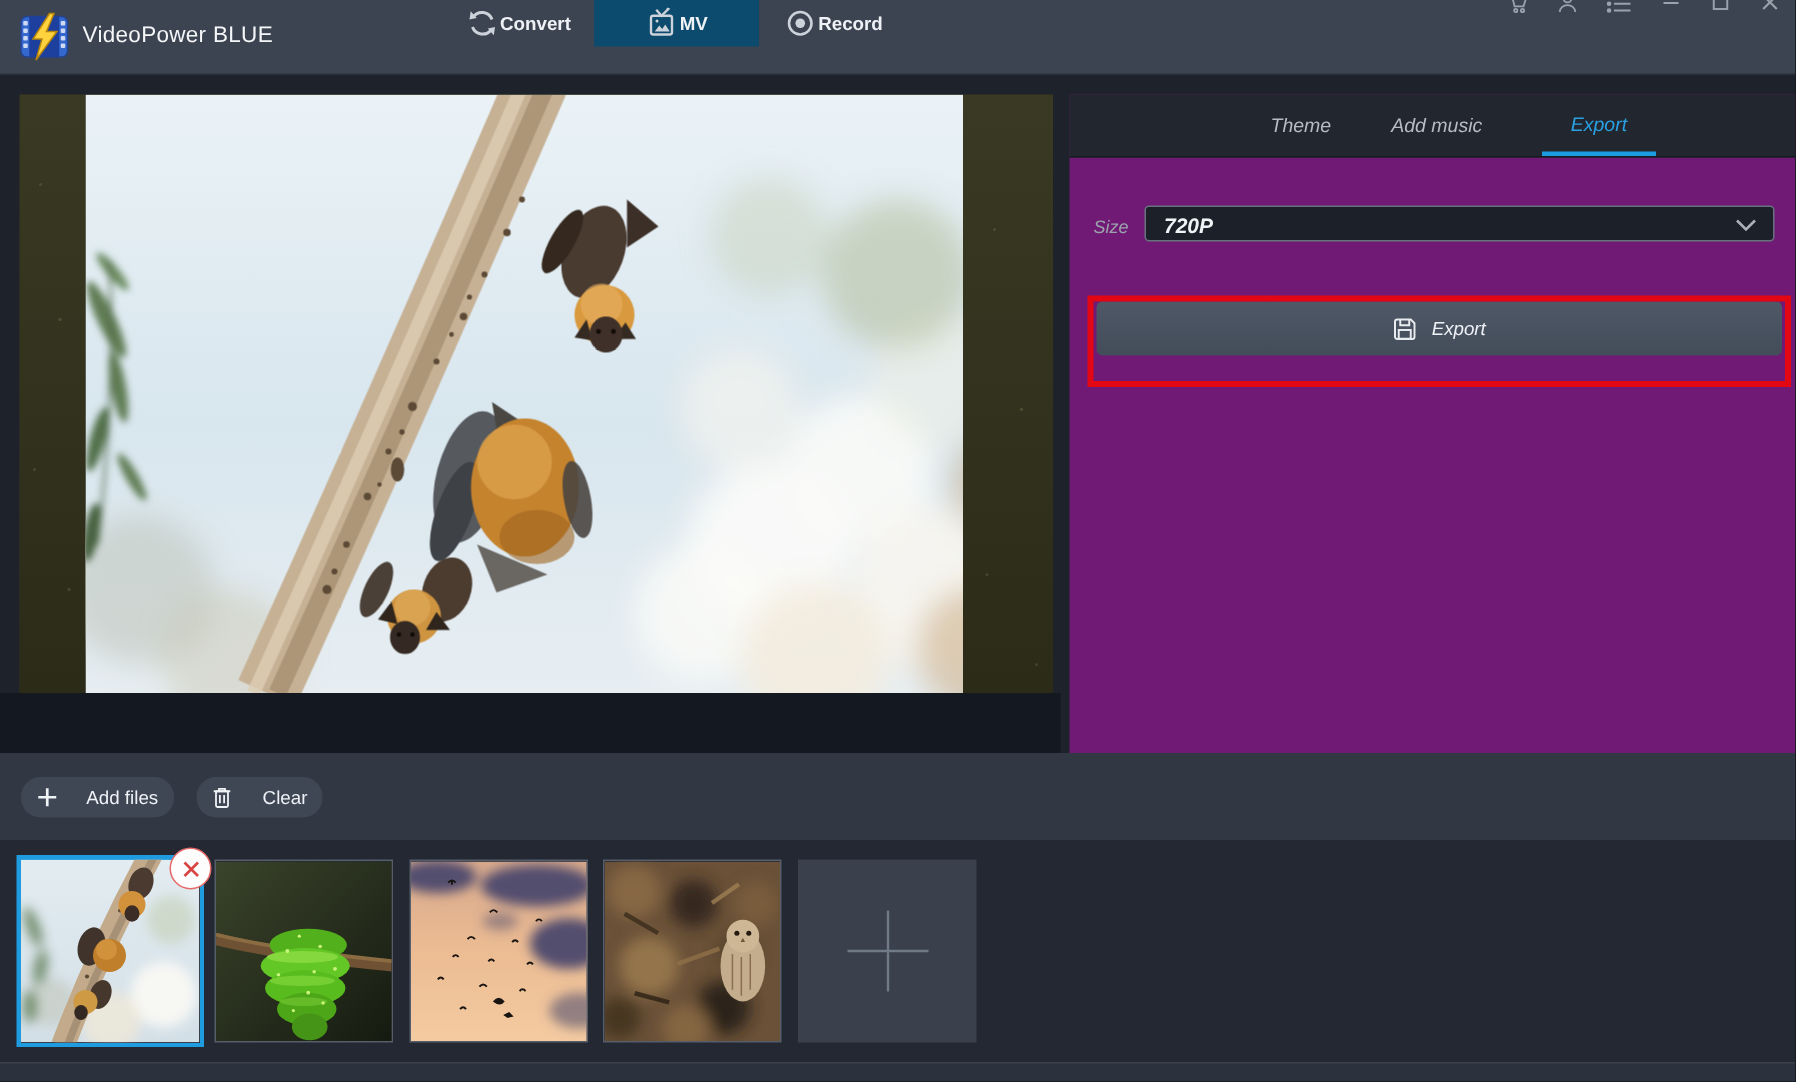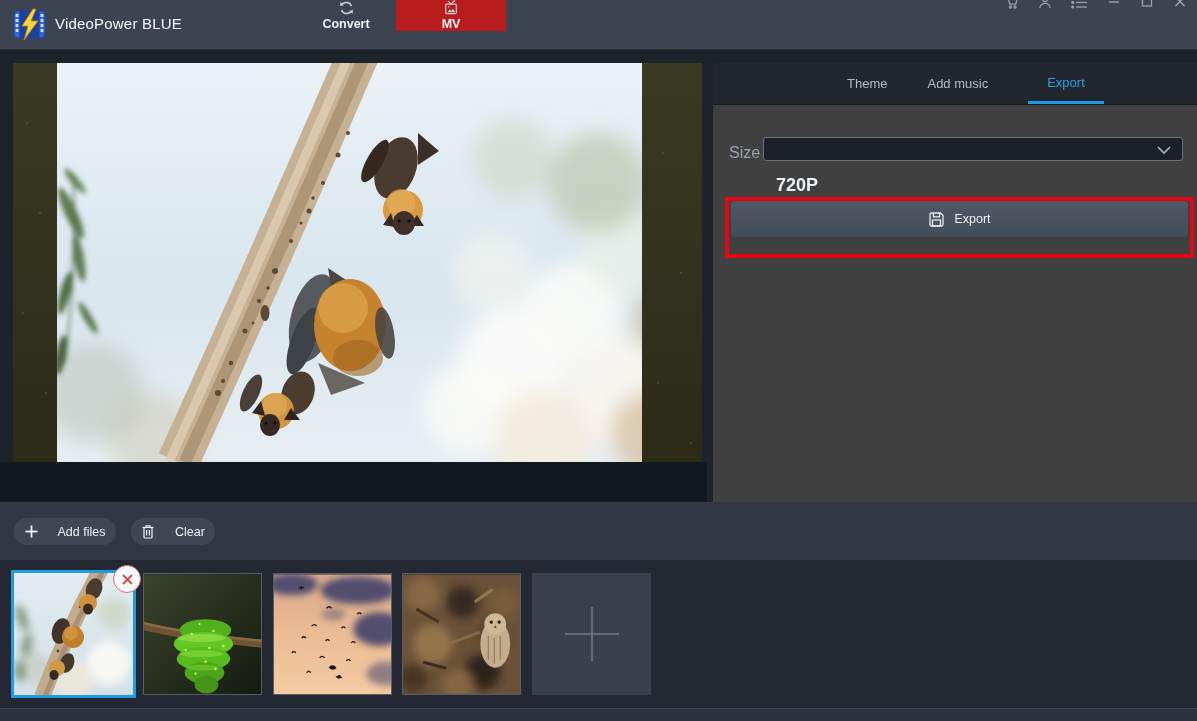--- a/index.html
+++ b/index.html
@@ -5,45 +5,45 @@
   html,body{margin:0;padding:0;background:#10141a;}
   .app{position:relative;width:1197px;height:721px;background:#1d222b;overflow:hidden;
        font-family:"Liberation Sans",sans-serif;color:#e8ebf0;}
 
   
   .header{position:absolute;left:0;top:0;width:1197px;height:49px;background:#3d4451;
           border-bottom:1px solid #2a303a;overflow:hidden;}
   .logo{position:absolute;left:13px;top:8px;width:33px;height:33px;}
   .title{position:absolute;left:55px;top:15px;font-size:15px;font-weight:400;color:#f4f6f8;letter-spacing:.2px;}
   .nav{position:absolute;left:296px;top:0;height:49px;display:flex;}
-  .nav-tab{width:100px;height:31px;display:flex;flex-direction:column;align-items:center;
+  .nav-tab{width:100px;height:31px;display:flex;flex-direction:row;align-items:center;
            justify-content:center;gap:1px;cursor:pointer;}
-  .nav-tab.active{background:#b91c1c;width:110px;}
+  .nav-tab.active{background:#0c4a6e;width:110px;}
   .nav-lbl{font-size:12.5px;font-weight:700;color:#eef1f5;}
   .winctl{position:absolute;top:-6px;right:10px;display:flex;gap:19px;}
   .winctl svg{display:block;}
 
   
   .preview{position:absolute;left:13px;top:63px;width:689px;height:399px;background:#35341f;}
   .preview svg{display:block;}
 
   
   .playbar{position:absolute;left:0;top:462px;width:707px;height:40px;background:#141821;}
 
   
-  .rpanel{position:absolute;left:713px;top:63px;width:484px;height:439px;background:#404040;}
+  .rpanel{position:absolute;left:713px;top:63px;width:484px;height:439px;background:#701a75;font-style:italic;}
   .rp-tabbar{position:absolute;left:0;top:0;width:484px;height:41px;background:#21262f;border-bottom:1px solid #161a21;}
   .rp-tabs{position:absolute;left:134px;top:0;height:41px;display:flex;gap:40px;}
   .rp-tab{height:41px;display:flex;align-items:center;justify-content:center;font-size:13px;color:#b6bcc5;
           cursor:pointer;box-sizing:border-box;}
   .rp-tab.active{color:#2ba1e4;border-bottom:3px solid #1e9ce2;padding:0 19px;}
-  .size-lbl{position:absolute;left:16px;top:81px;font-size:16px;color:#9ba3ad;}
+  .size-lbl{position:absolute;left:16px;top:81px;font-size:12px;color:#9ba3ad;}
   .size-dd{position:absolute;left:50px;top:74px;width:420px;height:24px;background:#1c2129;border:1px solid #68727f;
            border-radius:3px;cursor:pointer;box-sizing:border-box;}
-  .size-val{position:absolute;left:12px;top:4px;font-size:18px;font-weight:700;color:#f0f3f6;margin-top:33px;}
+  .size-val{position:absolute;left:12px;top:4px;font-size:14px;font-weight:700;color:#f0f3f6;}
   .size-chev{position:absolute;right:11px;top:8px;}
   .export-red{position:absolute;left:12px;top:134px;width:461px;height:53px;border:4px solid #e30613;}
   .export-btn{position:absolute;left:18px;top:138px;width:457px;height:36px;border-radius:4px;cursor:pointer;
               background:linear-gradient(#4f5866,#434c59);display:flex;align-items:center;justify-content:center;gap:9px;}
   .export-btn span{font-size:12.5px;color:#eef1f5;}
 
   
   .filerow{position:absolute;left:0;top:502px;width:1197px;height:58px;background:#313743;}
   .pill{position:absolute;top:16px;height:27px;border-radius:13px;background:#3f4754;display:flex;align-items:center;
         justify-content:center;gap:20px;cursor:pointer;}
@@ -98,20 +98,27 @@
         <div class="nav-lbl">Convert</div>
       </div>
       <div class="nav-tab active">
         <svg width="22" height="21" viewBox="0 0 22 21" fill="none" stroke="#ccd2d9" stroke-width="1.6">
           <polyline points="7.5,1.5 11,5.5 15.5,1 14.5,0.5"></polyline>
           <rect x="4" y="5.5" width="14" height="12.5" rx="1.5"></rect>
           <circle cx="8" cy="9" r="1" fill="#ccd2d9" stroke="none"></circle>
           <path d="M6.5 16 l3-4 2,2.4 2-3 3,4.6 z" fill="#ccd2d9" stroke="none"></path>
         </svg>
         <div class="nav-lbl">MV</div>
+      </div>
+      <div class="nav-tab">
+        <svg width="21" height="21" viewBox="0 0 21 21" fill="none">
+          <circle cx="10.5" cy="10.5" r="7.5" stroke="#ccd2d9" stroke-width="1.7"></circle>
+          <circle cx="10.5" cy="10.5" r="3.2" fill="#ccd2d9"></circle>
+        </svg>
+        <div class="nav-lbl">Record</div>
       </div>
     </div>
 
     <div class="winctl">
       <svg width="14" height="16" viewBox="0 0 14 16" fill="none" stroke="#9aa3ad" stroke-width="1.2">
         <path d="M1 4 h2.2 l1.5 6.2 h6 l1.6 -5.2 h-8.6"></path>
           <circle cx="5.5" cy="13" r="1.1"></circle>
           <circle cx="10" cy="13" r="1.1"></circle>
       </svg>
       <svg width="14" height="16" viewBox="0 0 14 16" fill="none" stroke="#9aa3ad" stroke-width="1.2">

